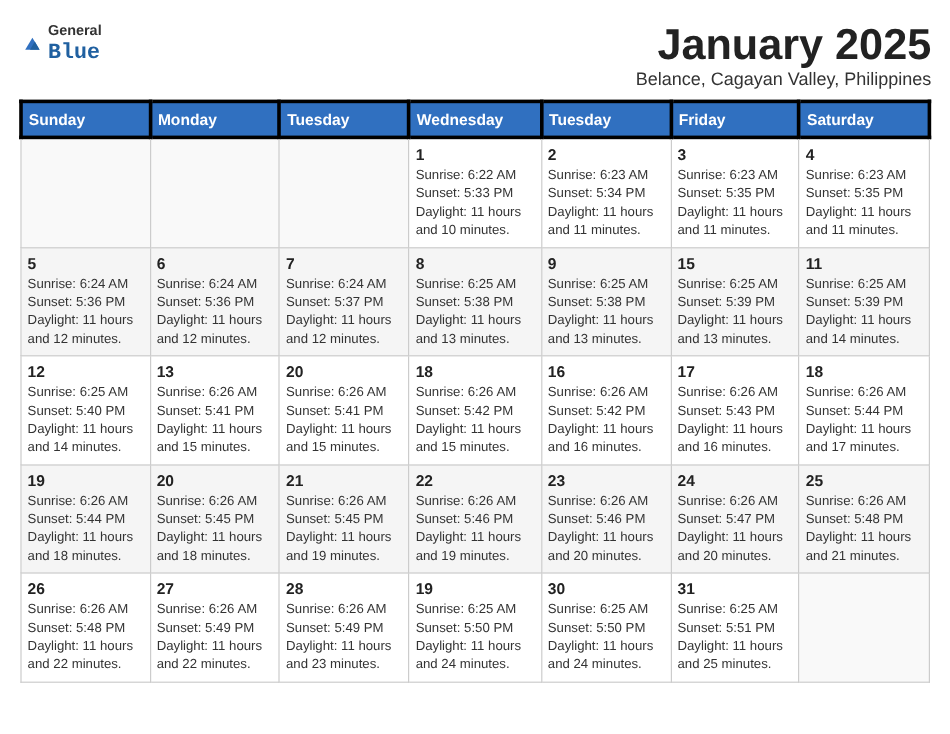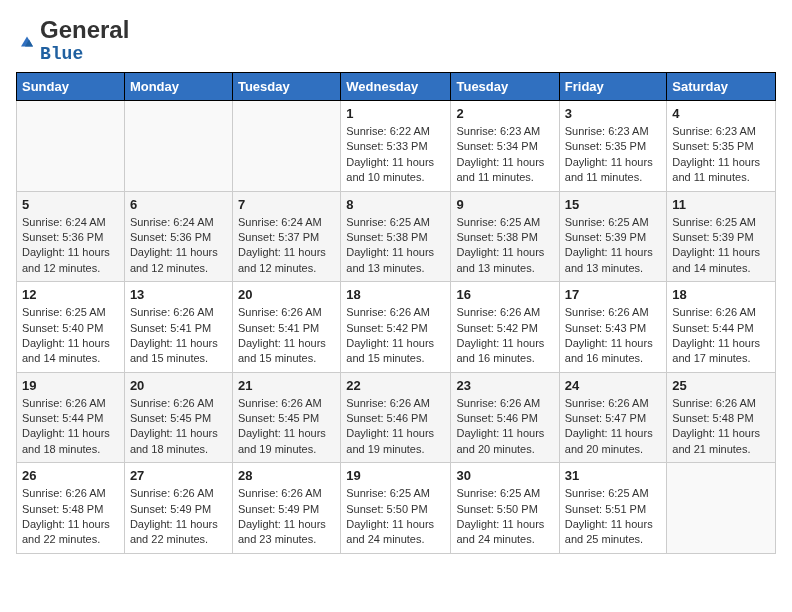--- a/index.html
+++ b/index.html
@@ -42,21 +42,21 @@
       border-collapse: collapse;
       font-size: 11px;
     }
     thead tr th {
       background-color: #3070c0;
       color: #fff;
       text-align: left;
       padding: 6px 5px;
       font-size: 13px;
       font-weight: bold;
-      border: 1px solid #000000;
+      border: 3px solid #000000;
     }
     tbody tr td {
       border: 1px solid #ccc;
       vertical-align: top;
       padding: 5px 5px;
       width: 113px;
       min-height: 80px;
       background: #fff;
     }
     tbody tr:nth-child(even) td {
@@ -80,23 +80,27 @@
 </head>
 <body>
 
 <div class="header">
   <div class="logo">
     <svg class="logo-icon" viewBox="0 0 40 30" xmlns="http://www.w3.org/2000/svg">
       <polygon points="10,28 22,8 34,28" fill="#3070c0"></polygon>
       <polygon points="18,28 26,14 34,28" fill="#2060a0"></polygon>
     </svg>
     <div>
-      <span style="font-size:24px;font-weight:bold;color:#333;">General</span><br>
+      <span style="font-size:12px;font-weight:bold;color:#333;">General</span><br>
       <span style="font-size:18px;font-weight:bold;color:#2060a0;font-family:Liberation Mono, monospace;">Blue</span>
     </div>
+  </div>
+  <div class="title-block">
+    <div class="month-title">January 2025</div>
+    <div class="subtitle">Belance, Cagayan Valley, Philippines</div>
   </div>
 </div>
 
 <table>
   <thead>
     <tr>
     <th>Sunday</th>
         <th>Monday</th>
         <th>Tuesday</th>
         <th>Wednesday</th>

